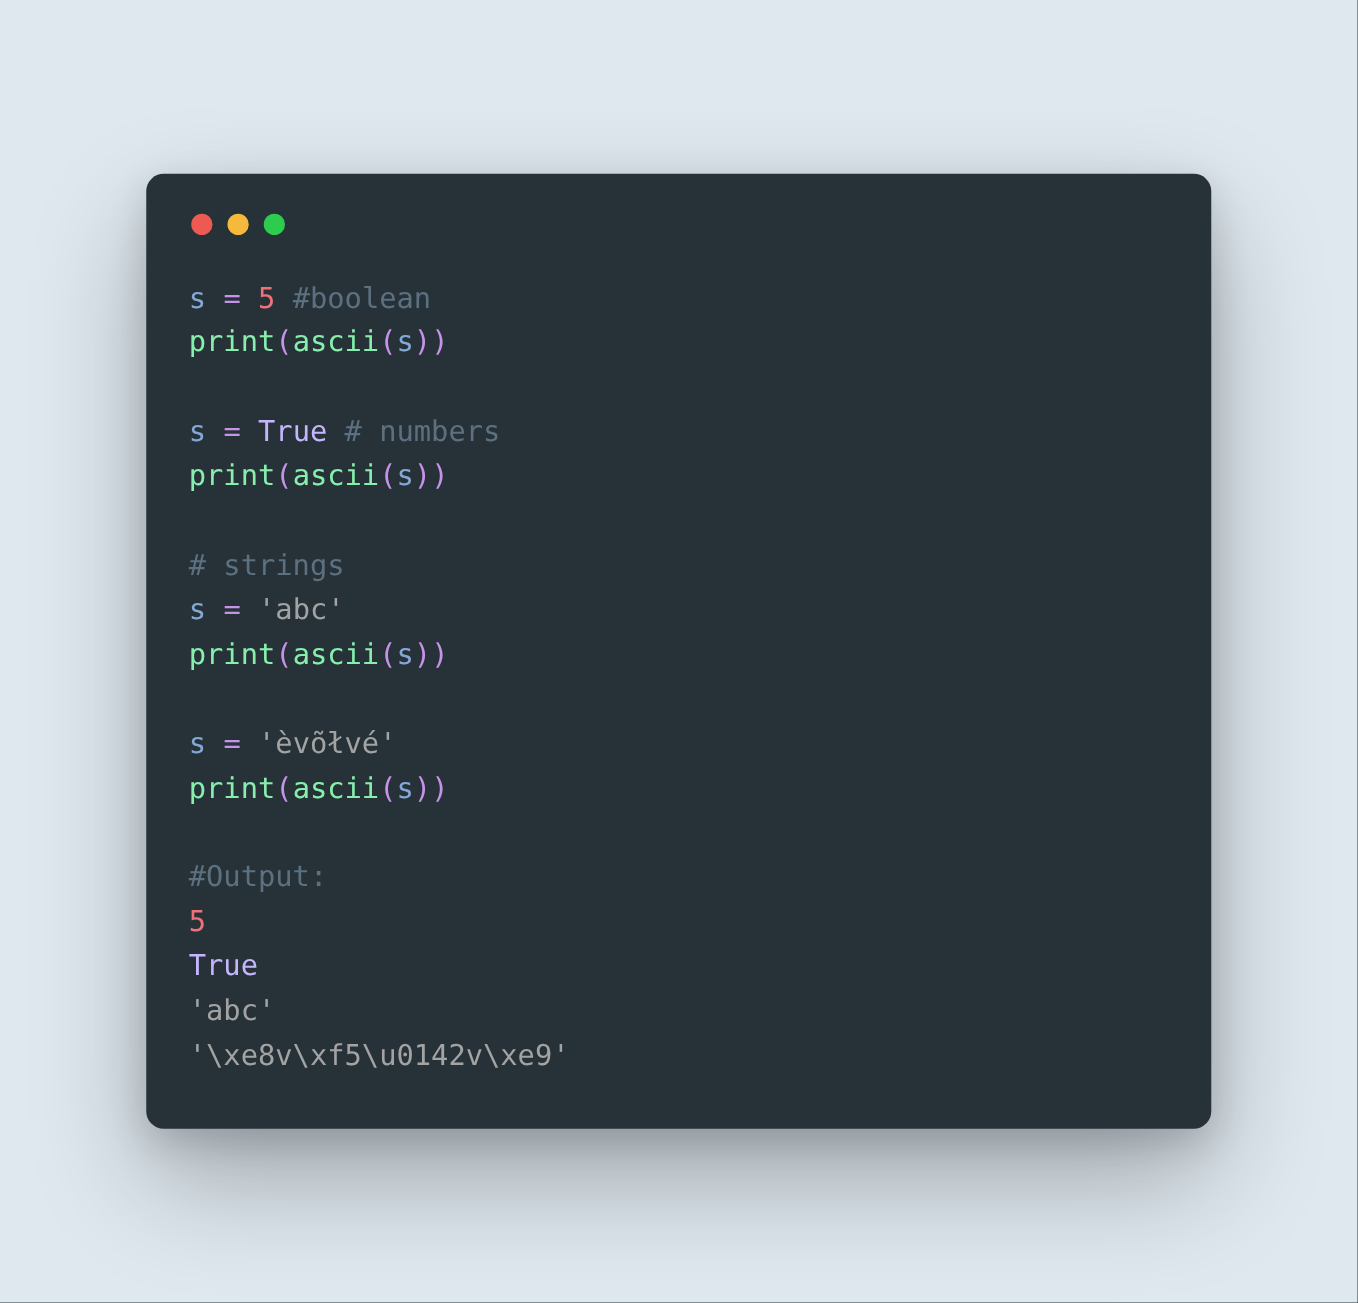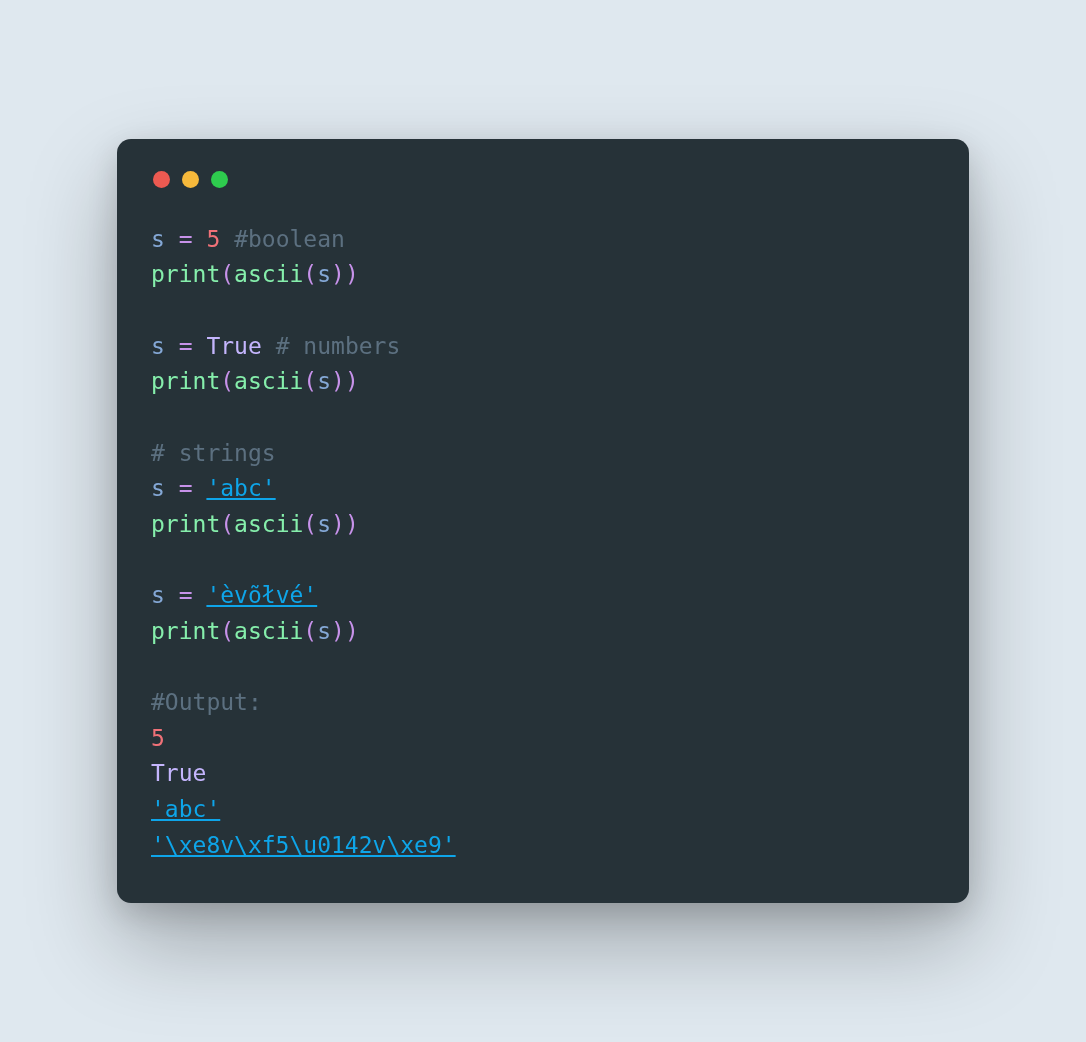--- a/index.html
+++ b/index.html
@@ -41,21 +41,21 @@
     color: #c3cee3;
     white-space: pre;
   }
   .tok-var    { color: #84a8d6; }   
   .tok-op     { color: #c792ea; }   
   .tok-num    { color: #f07178; }   
   .tok-comment{ color: #5c7080; font-style: normal; }
   .tok-func   { color: #86efac; }   
   .tok-paren  { color: #c792ea; }
   .tok-bool   { color: #c4b5fd; }   
-  .tok-str    { color: #0ea5e9; text-decoration: underline; }   
+  .tok-str    { color: #a3a3a3; }   
 </style>
 </head>
 <body>
 
 <div class="window">
 
   <div class="traffic-lights">
     <div class="dot red" title="close"></div>
     <div class="dot yellow" title="minimize"></div>
     <div class="dot green" title="zoom"></div>

